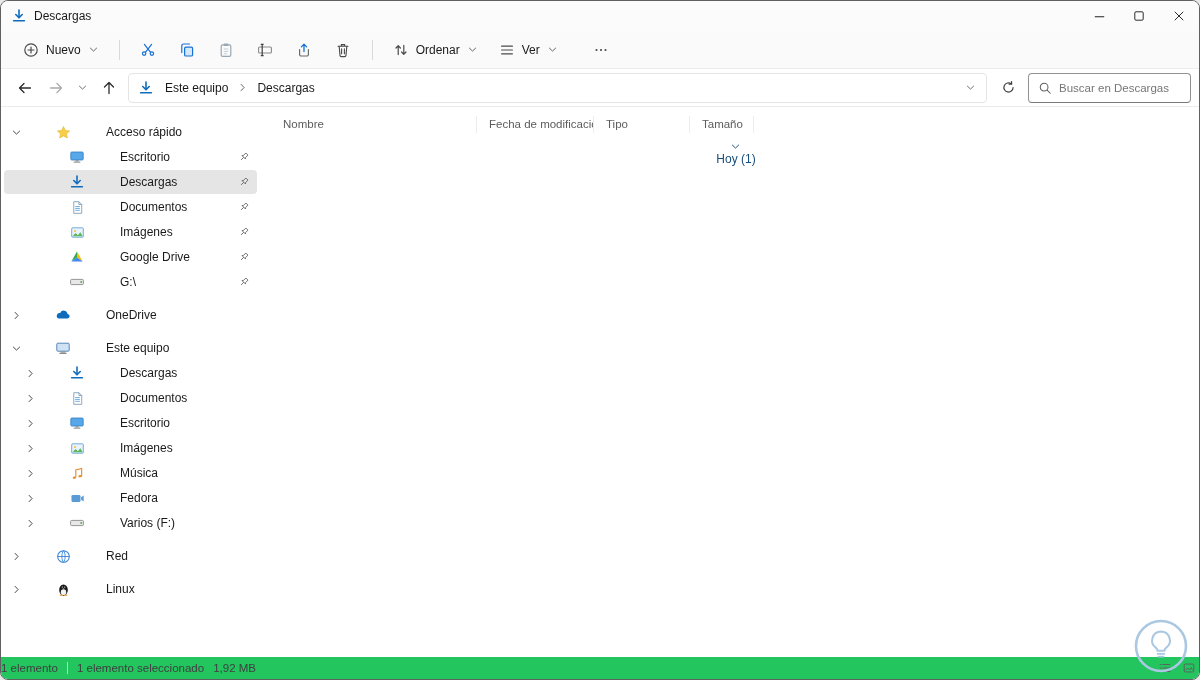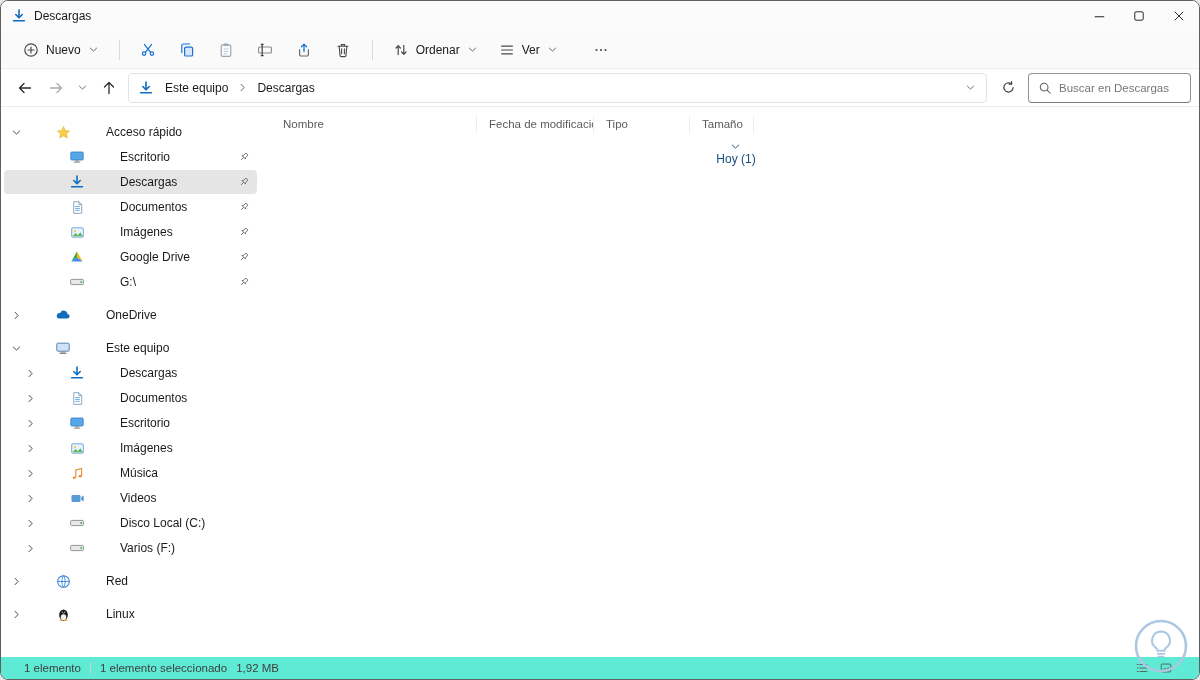--- a/index.html
+++ b/index.html
@@ -53,21 +53,21 @@
   .group-chevron{width:18px;display:inline-flex;justify-content:center;color:var(--group-text,#174e7e);}
   .group-label{margin-left:2px;}
   .file-row{display:flex;align-items:center;height:24px;width:483px;margin-top:2px;border-radius:2px;}
   .file-row.selected{background:var(--accent-selection,#cce8ff);}
   .cell{font-size:11.5px;color:#1f1f1f;white-space:nowrap;overflow:hidden;}
   .c-name{width:206px;display:flex;align-items:center;gap:7px;padding-left:5px;}
   .c-date{width:117px;color:#333;}
   .c-type{width:96px;color:#333;}
   .c-size{width:64px;text-align:right;padding-right:8px;color:#333;}
   
-  .statusbar{flex:0 0 22px;display:flex;align-items:center;padding:0 23px;font-size:11.5px;color:#3f3f3f;gap:9px;background:#5eead4;}
+  .statusbar{flex:0 0 22px;display:flex;align-items:center;padding:0 0;font-size:11.5px;color:#3f3f3f;gap:9px;background:#22c55e;}
   .status-sep{width:1px;height:12px;background:#cfcfcf;}
   .status-right{margin-left:auto;display:flex;gap:3px;align-items:center;}
   .status-view-btn{width:21px;height:18px;display:flex;align-items:center;justify-content:center;border-radius:3px;}
   
   .watermark{position:absolute;right:10px;bottom:5px;width:56px;height:56px;pointer-events:none;line-height:0;}
 </style>
 </head>
 <body>
 
 <div class="window">
@@ -546,35 +546,21 @@
             <svg viewBox="0 0 16 16" width="11" height="11">
               <path d="M6 3.5L10.3 8 6 12.5" fill="none" stroke="currentColor" stroke-width="1.4" stroke-linecap="round" stroke-linejoin="round"></path>
             </svg>
           </span>
           <span class="ic">
             <svg viewBox="0 0 16 16" width="15" height="15">
               <rect x="1.6" y="4.2" width="9.6" height="7.6" rx="1.4" fill="#5b9bd5"></rect>
               <polygon points="11.8,6.6 14.6,4.8 14.6,11.2 11.8,9.4" fill="#5b9bd5"></polygon>
             </svg>
           </span>
-          <span class="nav-label">Videos</span>
-        </div>
-        <div class="nav-item" style="padding-left: 17px;">
-          <span class="chev">
-            <svg viewBox="0 0 16 16" width="11" height="11">
-              <path d="M6 3.5L10.3 8 6 12.5" fill="none" stroke="currentColor" stroke-width="1.4" stroke-linecap="round" stroke-linejoin="round"></path>
-            </svg>
-          </span>
-          <span class="ic">
-            <svg viewBox="0 0 16 16" width="16" height="16">
-              <rect x="1.6" y="5.4" width="12.8" height="5.2" rx="1" fill="#e8e8e8" stroke="#8a8a8a" stroke-width="0.9"></rect>
-              <circle cx="12.2" cy="8" r="0.9" fill="#4cae4c"></circle>
-            </svg>
-          </span>
-          <span class="nav-label">Disco Local (C:)</span>
+          <span class="nav-label">Fedora</span>
         </div>
         <div class="nav-item" style="padding-left: 17px;">
           <span class="chev">
             <svg viewBox="0 0 16 16" width="11" height="11">
               <path d="M6 3.5L10.3 8 6 12.5" fill="none" stroke="currentColor" stroke-width="1.4" stroke-linecap="round" stroke-linejoin="round"></path>
             </svg>
           </span>
           <span class="ic">
             <svg viewBox="0 0 16 16" width="16" height="16">
               <rect x="1.6" y="5.4" width="12.8" height="5.2" rx="1" fill="#e8e8e8" stroke="#8a8a8a" stroke-width="0.9"></rect>

